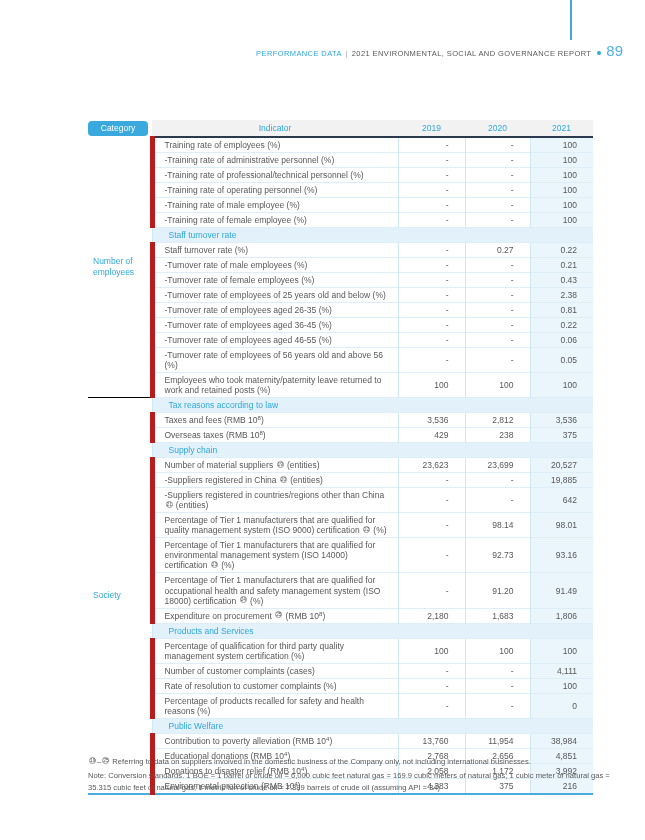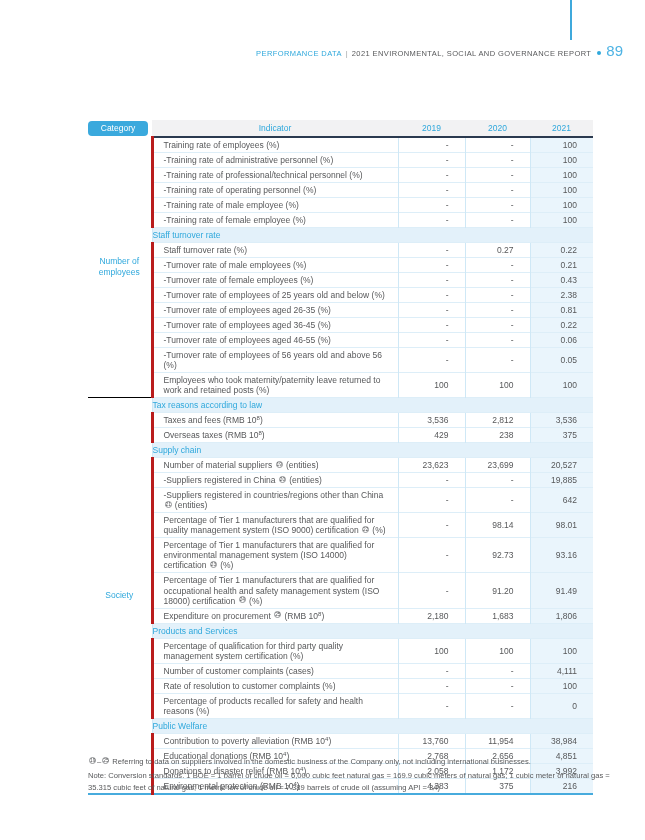--- a/index.html
+++ b/index.html
@@ -20,27 +20,27 @@
   .tablewrap { position:absolute; left:88px; top:120px; }
   table { border-collapse:collapse; width:505px; table-layout:fixed; }
   thead th { height:17px; padding:0; font-weight:normal; }
   .cat-th { background:transparent; }
   .cat-tab { background:#3aa9dd; color:#ffffff; font-size:8.5px; height:15px; line-height:15.5px; text-align:center; border-radius:4px; margin-right:4px; }
   .h-ind, .h-year { background:#f2f2f3; color:#2fa8dc; font-size:8.5px; text-align:center; border-bottom:2px solid #2b3a4f; }
 
   tbody td { font-size:8.5px; color:#57585a; line-height:1.18; padding:2px 0; vertical-align:middle; }
   tbody tr td { border-top:1px solid #ddeef8; }
   tbody tr:first-child td { border-top:none; }
-  td.cat { text-align:center; color:#2fa8dc; padding:0 5px; line-height:1.35; border-top:none; }
+  td.cat { text-align:left; color:#2fa8dc; padding:0 5px; line-height:1.35; border-top:none; }
   td.cat1 { border-top:1px solid #000000; border-bottom:2px solid #47abdd; }
-  td.ind { border-left:3px solid #b91c1c; padding-left:10px; padding-right:8px; text-align:left; }
+  td.ind { border-left:5px solid #b91c1c; padding-left:10px; padding-right:8px; text-align:left; }
   td.ind1 { }
   td.val { border-left:1px solid #cfe8f6; text-align:right; padding-right:16px; }
   td.last { background:#eaf5fc; }
-  td.section { border-left:1px solid #cfe8f6; background:#e3f1fa; color:#2fa8dc; padding-left:0; height:15px; }
+  td.section { border-left:1px solid #cfe8f6; background:#e3f1fa; color:#2fa8dc; padding-left:16px; height:15px; }
   tbody tr:last-child td { border-bottom:2px solid #47abdd; }
 
   
   .circ { display:inline-block; width:7px; height:7px; line-height:6.5px; border:1px solid #909295; border-radius:50%; font-size:4.8px; text-align:center; vertical-align:2.5px; margin:0 1px; color:#57585a; }
   sup.sup { font-size:6px; line-height:0; vertical-align:3px; }
 
   
   .footnotes { position:absolute; left:88px; top:756px; width:534px; font-size:7.6px; color:#57585a; line-height:1.5; }
   .fn2 { margin-top:3px; }
 </style>

